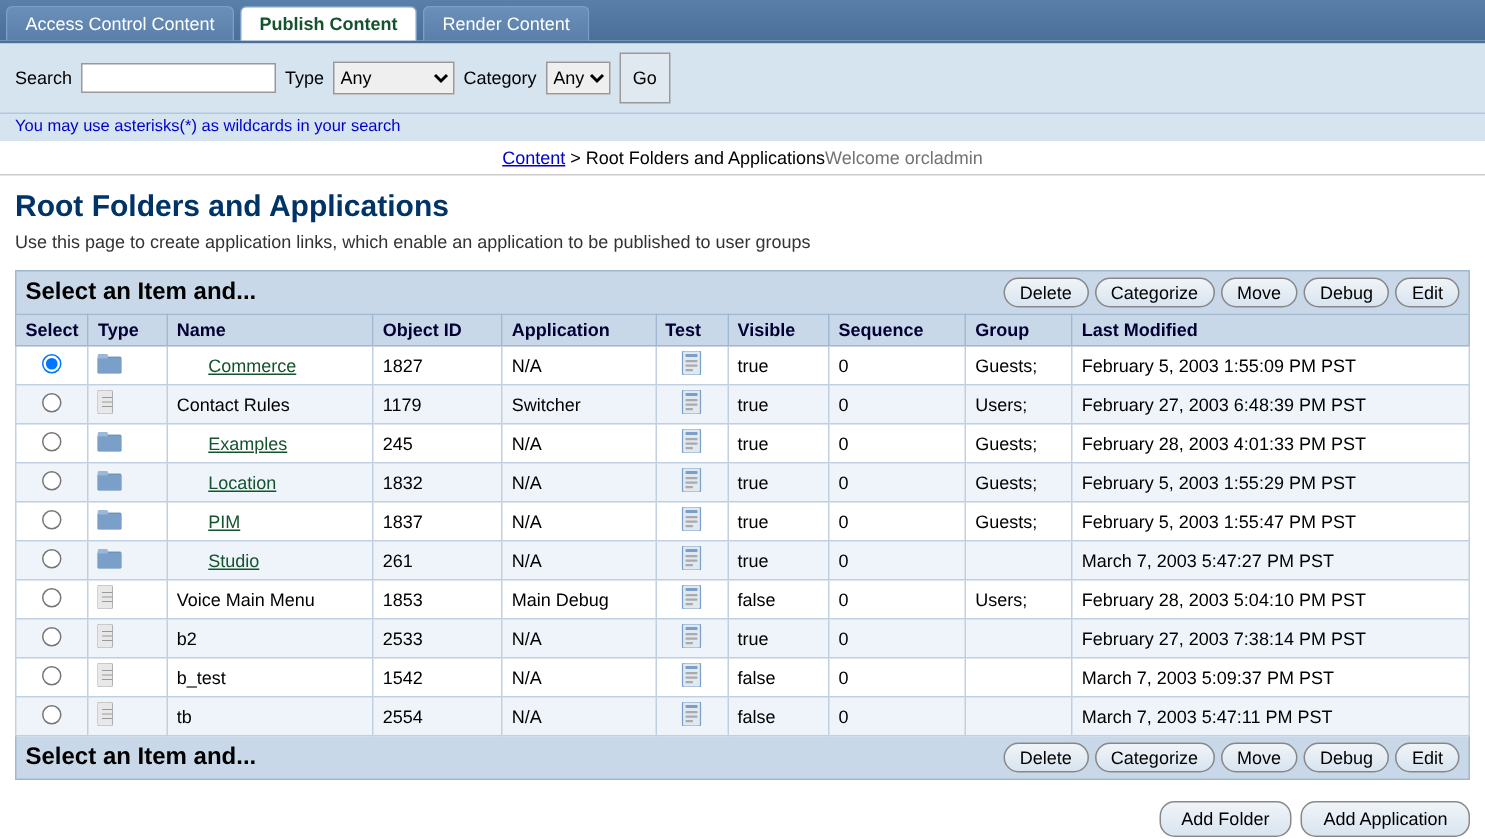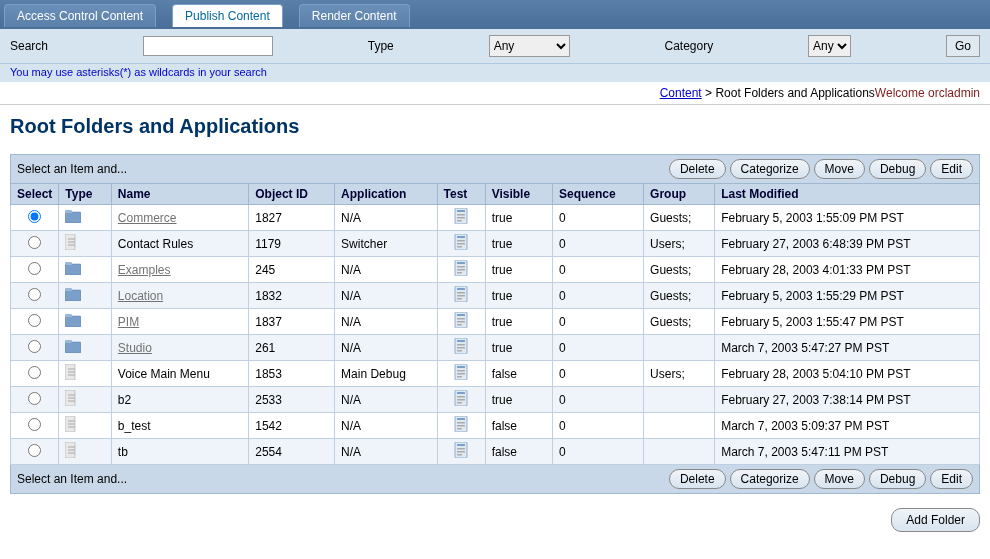--- a/index.html
+++ b/index.html
@@ -4,90 +4,89 @@
   <style>
     * { box-sizing: border-box; margin: 0; padding: 0; }
     body { font-family: Arial, Helvetica, sans-serif; font-size: 12px; background: #fff; color: #000; width: 990px; }
 
     
     .tabs-bar {
       background: linear-gradient(to bottom, #5a7fa8, #4a6f98);
       display: flex;
       align-items: flex-start;
       padding: 4px 4px 0 4px;
-      gap: 16px;
+      gap: 4px;
       border-bottom: 2px solid #4a6f98;
     }
     .tab {
       padding: 4px 12px;
       font-size: 12px;
       cursor: pointer;
       border-radius: 4px 4px 0 0;
       border: 1px solid #7a9fc8;
       border-bottom: none;
       color: #fff;
       background: linear-gradient(to bottom, #6a8fb8, #5a7fa8);
       text-decoration: none;
     }
     .tab.active {
       background: #fff;
-      color: #0369a1;
-      font-weight: normal;
+      color: #14532d;
+      font-weight: bold;
       border-color: #7a9fc8;
     }
 
     
     .search-bar {
       background: #d6e4f0;
       padding: 6px 10px;
       display: flex;
       align-items: center;
       gap: 6px;
       border-bottom: 1px solid #b0c8e0;
-      justify-content: space-between;
     }
     .search-bar label { font-size: 12px; }
     .search-bar input[type="text"] { width: 130px; height: 20px; border: 1px solid #999; font-size: 12px; padding: 1px 3px; }
     .search-bar select { height: 22px; font-size: 12px; border: 1px solid #999; }
     .search-bar .go-btn {
-      height: 22px; padding: 0 8px; font-size: 12px;
+      height: 34px; padding: 0 8px; font-size: 12px;
       background: #e0e8f0; border: 1px solid #999; cursor: pointer;
     }
     .wildcard-hint { padding: 2px 10px 4px 10px; font-size: 11px; color: #0000cc; background: #d6e4f0; }
 
     
     .breadcrumb {
       padding: 4px 10px;
       font-size: 12px;
       display: flex;
-      justify-content: flex-end;
+      justify-content: center;
       align-items: center;
       border-bottom: 1px solid #ccc;
       background: #fff;
     }
     .breadcrumb a { color: #0000cc; text-decoration: underline; }
-    .welcome { color: #7f1d1d; font-size: 12px; }
+    .welcome { color: #737373; font-size: 12px; }
 
     
     .page-title-area { padding: 10px 10px 4px 10px; }
     .page-title { font-size: 20px; color: #003366; font-weight: bold; margin-bottom: 4px; }
     .page-desc { font-size: 12px; color: #333; }
 
     
     .toolbar {
       background: #c8d8e8;
       padding: 4px 6px;
       display: flex;
       justify-content: space-between;
       align-items: center;
       border: 1px solid #a0b8d0;
       border-bottom: none;
       margin-top: 8px;
     }
-    .toolbar-label { font-weight: normal; font-size: 12px; }
+    .toolbar-label { font-weight: bold; font-size: 16px; }
     .toolbar-buttons { display: flex; gap: 4px; }
     .toolbar-btn {
       padding: 2px 10px; font-size: 12px;
       background: linear-gradient(to bottom, #f0f4f8, #d8e4f0);
       border: 1px solid #888; border-radius: 10px; cursor: pointer;
     }
 
     
     .data-table {
       width: 100%;
@@ -107,21 +106,21 @@
     .data-table tbody tr { border: 1px solid #c0d0e0; }
     .data-table tbody tr:nth-child(odd) { background: #fff; }
     .data-table tbody tr:nth-child(even) { background: #eef4fa; }
     .data-table tbody td {
       border: 1px solid #c0d0e0;
       padding: 3px 6px;
       font-size: 12px;
       vertical-align: middle;
     }
     .data-table td.select-col { text-align: center; width: 40px; }
-    .data-table td a { color: #737373; text-decoration: underline; }
+    .data-table td a { color: #14532d; text-decoration: underline; margin-left: 21px; }
 
     
     .bottom-toolbar {
       background: #c8d8e8;
       padding: 4px 6px;
       display: flex;
       justify-content: space-between;
       align-items: center;
       border: 1px solid #a0b8d0;
       border-top: none;
@@ -166,20 +165,21 @@
   <div>
     <a href="#">Content</a>
     <span>&gt;</span>
     <span>Root Folders and Applications</span>
   </div>
   <span class="welcome">Welcome orcladmin</span>
 </div>
 
 <div class="page-title-area">
   <div class="page-title">Root Folders and Applications</div>
+  <div class="page-desc">Use this page to create application links, which enable an application to be published to user groups</div>
 </div>
 
 <div style="margin: 0 10px;">
   <div class="toolbar">
     <span class="toolbar-label">Select an Item and...</span>
     <div class="toolbar-buttons">
     <button class="toolbar-btn">Delete</button>
         <button class="toolbar-btn">Categorize</button>
         <button class="toolbar-btn">Move</button>
         <button class="toolbar-btn">Debug</button>
@@ -433,13 +433,14 @@
         <button class="toolbar-btn">Categorize</button>
         <button class="toolbar-btn">Move</button>
         <button class="toolbar-btn">Debug</button>
         <button class="toolbar-btn">Edit</button>
       </div>
   </div>
 </div>
 
 <div class="bottom-buttons">
 <button class="bottom-btn">Add Folder</button>
+    <button class="bottom-btn">Add Application</button>
   </div>
 
 </body></html>

